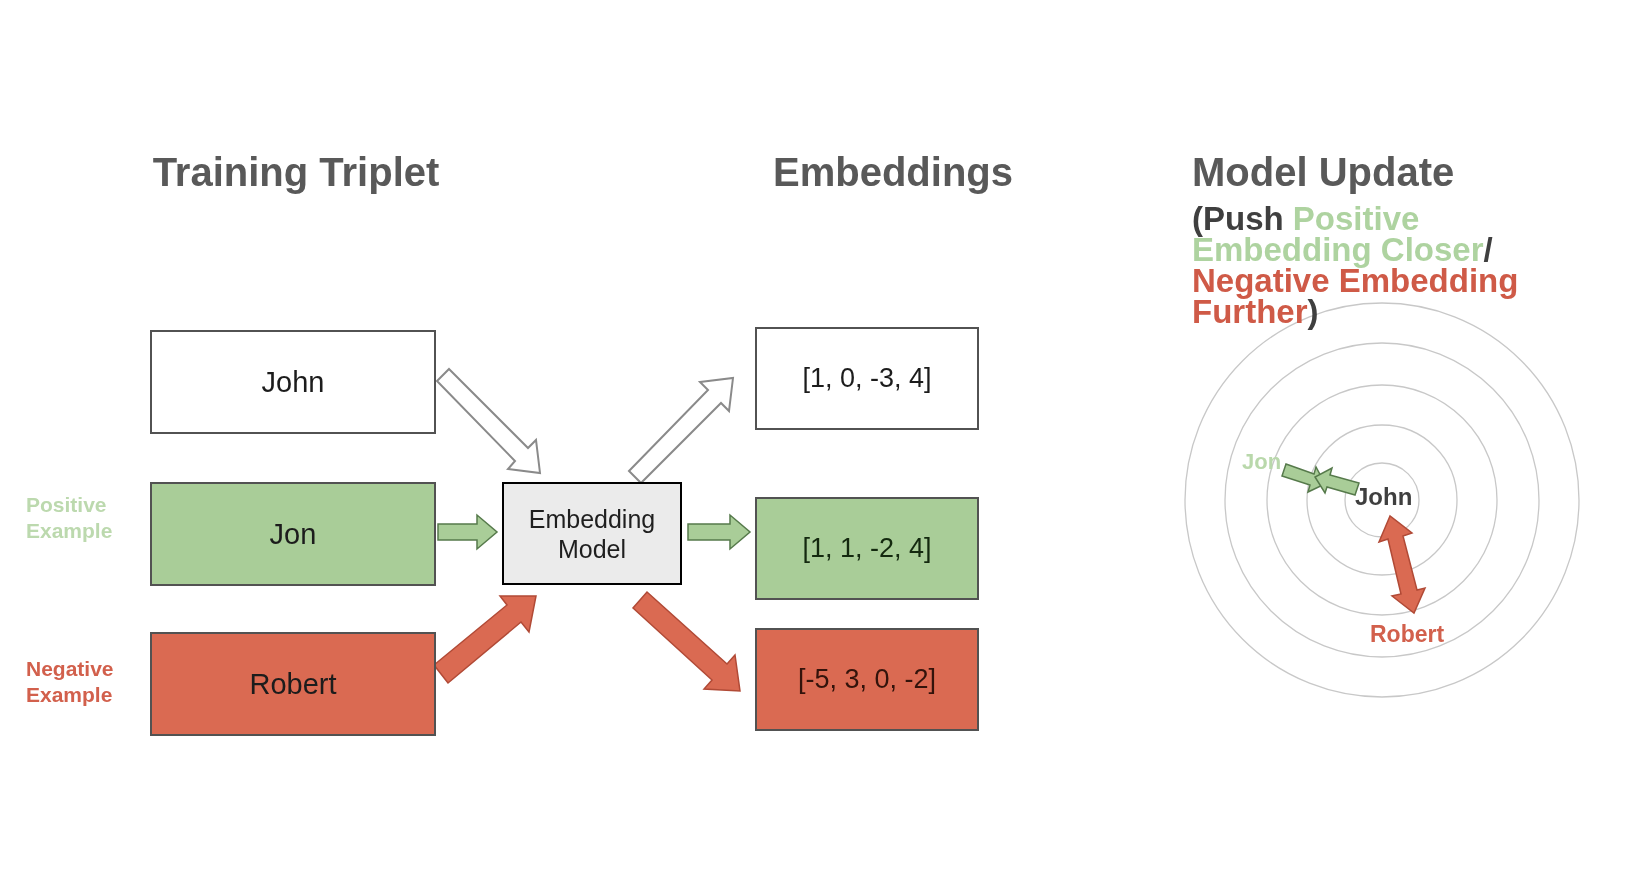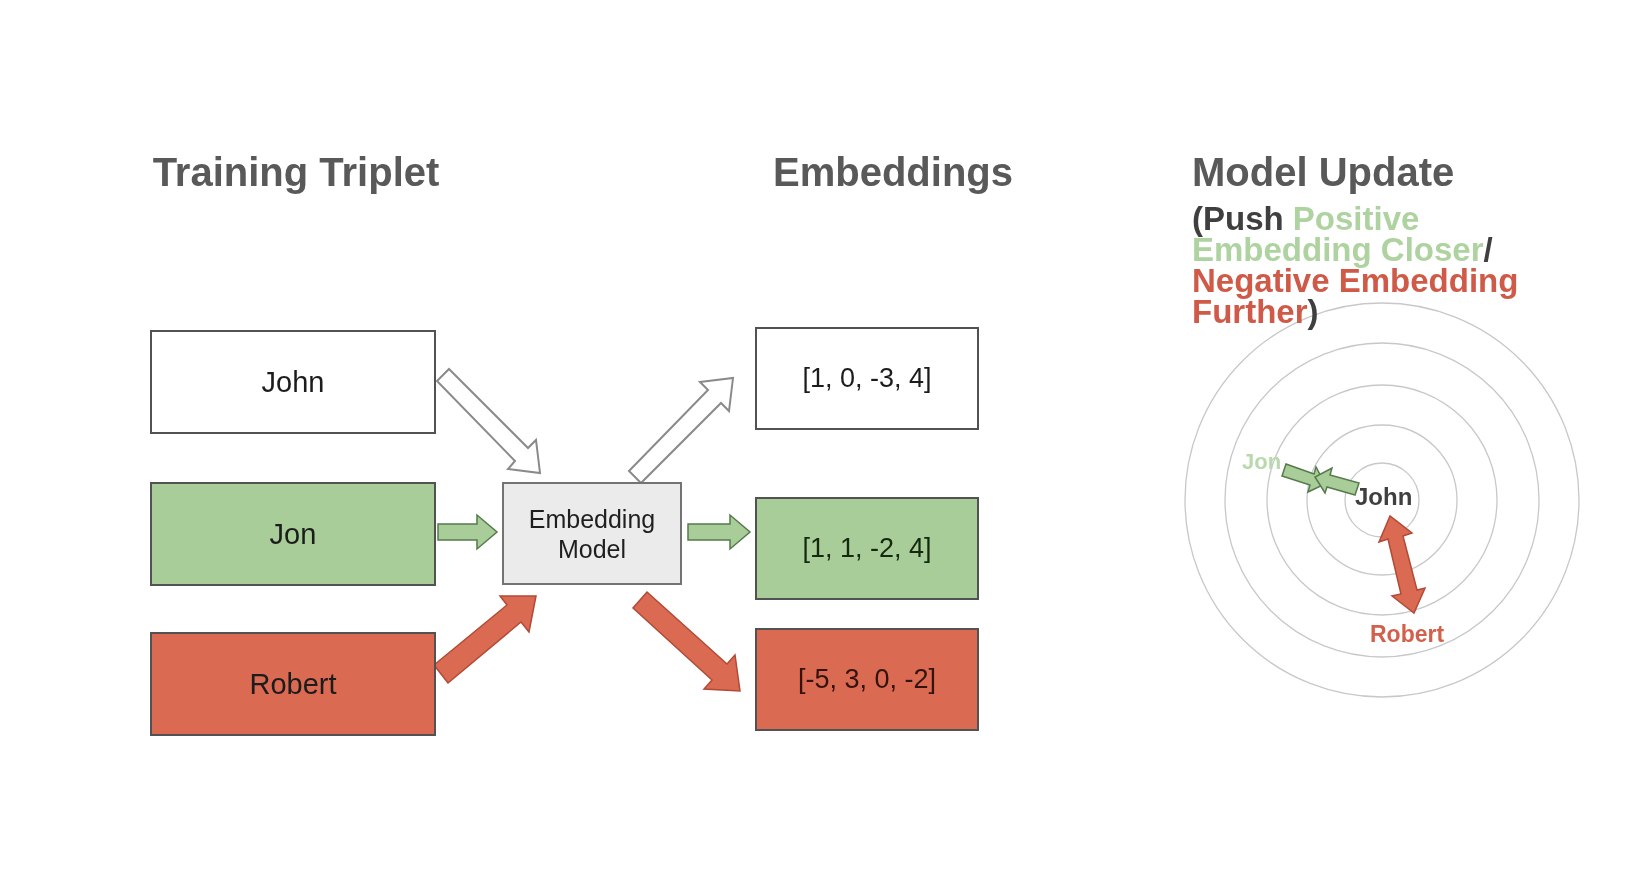--- a/index.html
+++ b/index.html
@@ -26,21 +26,21 @@
   .example-box.negative{background:#da6a52;}
   .vector-box{
     box-sizing:border-box;display:flex;align-items:center;justify-content:center;
     width:224px;height:103px;border:2px solid #525252;background:#ffffff;
     font-size:27px;color:#1c1c1c;
   }
   .vector-box.positive{background:#a9cd98;color:#14290f;margin-top:20px;}
   .vector-box.negative{background:#da6a52;color:#33130b;}
   .model-box{
     box-sizing:border-box;display:flex;align-items:center;justify-content:center;
-    width:180px;height:103px;border:2px solid #737373;background:#ebebeb;
+    width:180px;height:103px;border:2px solid #000000;background:#ebebeb;
     font-size:25px;line-height:30px;color:#1f1f1f;text-align:center;
   }
   .model-box .inner{width:150px;}
   .subtitle{
     width:400px;font-size:33px;font-weight:bold;line-height:31px;color:#3f3f3f;
   }
   .subtitle .pos{color:#aed3a0;}
   .subtitle .neg{color:#cf5a47;}
   .circle-label{font-weight:bold;white-space:nowrap;}
   .circle-label.jon{font-size:22px;color:#b9d8ab;}
@@ -76,20 +76,22 @@
 
     <polygon points="1390,516 1379,542 1388,539 1401,594 1392,596 1414,613 1425,588 1417,590 1403,536 1412,533" fill="#da6a52" stroke="#b14a36" stroke-width="1.5"></polygon>
   </svg>
 
   <div class="abs panel-title" style="left:76px;top:150px;width:440px;">Training Triplet</div>
   <div class="abs panel-title" style="left:673px;top:150px;width:440px;">Embeddings</div>
   <div class="abs panel-title left-align" style="left:1192px;top:150px;">Model Update</div>
 
   <div class="abs subtitle" style="left:1192px;top:203px;"><span>(Push </span><span class="pos">Positive Embedding Closer</span><span>/ </span><span class="neg">Negative Embedding Further</span><span>)</span></div>
 
+  <div class="abs row-label positive" style="left:26px;top:492px;">Positive Example</div>
+  <div class="abs row-label negative" style="left:26px;top:656px;">Negative Example</div>
 
   <div class="abs example-box" style="left:150px;top:330px;">John</div>
   <div class="abs example-box positive" style="left:150px;top:482px;">Jon</div>
   <div class="abs example-box negative" style="left:150px;top:632px;">Robert</div>
 
   <div class="abs model-box" style="left:502px;top:482px;">
     <div class="inner">Embedding Model</div>
   </div>
 
   <div class="abs vector-box" style="left:755px;top:327px;">[1, 0, -3, 4]</div>

